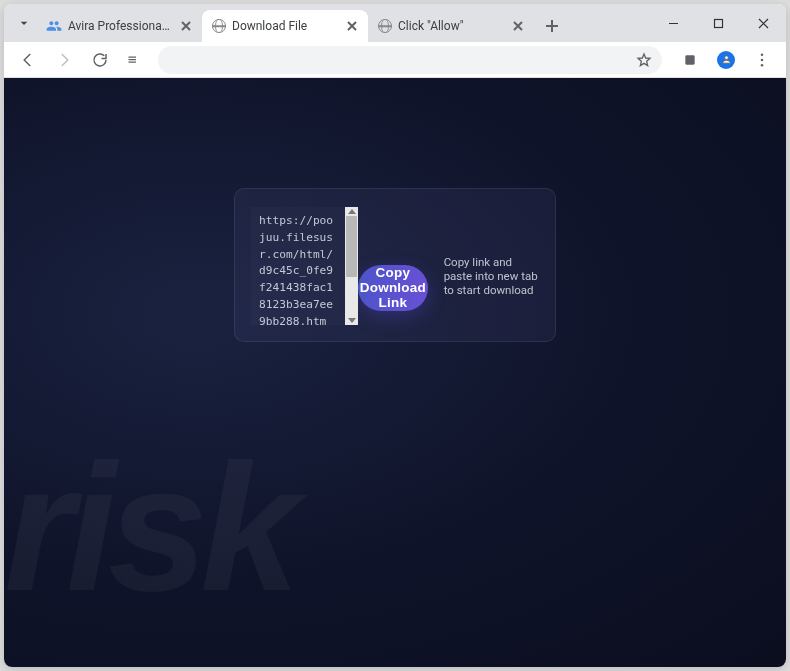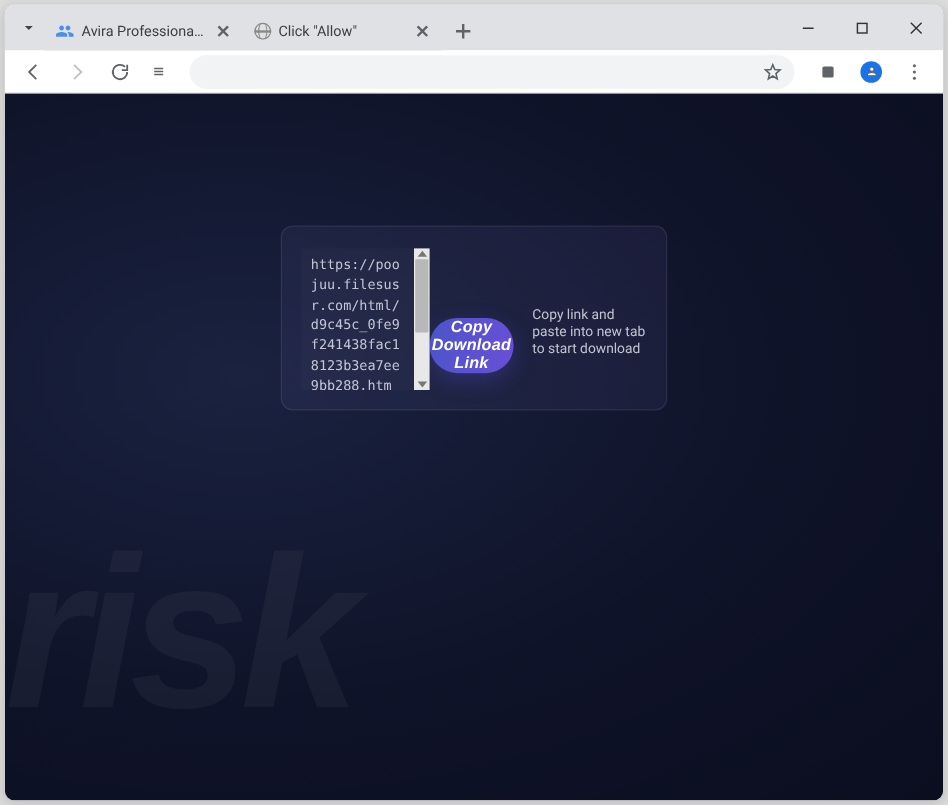--- a/index.html
+++ b/index.html
@@ -31,21 +31,21 @@
 .viewport { flex:1; position:relative; background:radial-gradient(ellipse at 25% 40%, #1a2240 0%, #0f1329 55%, #0b0e1f 100%); display:flex; flex-direction:column; align-items:center; overflow:hidden; }
 .headline { color:#fff; font-size:26px; font-weight:700; margin-top:80px; letter-spacing:0.2px; }
 .card { margin-top:110px; width:322px; background:rgba(120,110,180,0.10); border:1px solid rgba(255,255,255,0.08); border-radius:10px; padding:18px 16px 16px; display:flex; flex-direction:row; align-items:center; }
 .txtbox { width:290px; height:118px; background:rgba(255,255,255,0.02); position:relative; display:flex; }
 .txtarea { flex:1; padding:6px 8px; color:#c5c7d6; font-size:11.2px; font-family:Consolas,Menlo,monospace; line-height:1.5; word-break:break-all; overflow:hidden; border:none; outline:none; background:transparent; resize:none; }
 .sb { width:13px; background:#e8e8e8; display:flex; flex-direction:column; align-items:center; justify-content:space-between; padding:2px 0; }
 .sb .arr { width:0; height:0; border-left:4px solid transparent; border-right:4px solid transparent; }
 .sb .arr.up { border-bottom:5px solid #777; }
 .sb .arr.dn { border-top:5px solid #777; }
 .sb .thumb { width:11px; flex:0.6; background:#b8b8b8; border-radius:1px; margin-top:2px; margin-bottom:auto; }
-.copybtn { margin-top:43px; width:188px; height:46px; border:none; border-radius:25px; background:linear-gradient(100deg, #4b55c9 0%, #6a4fd6 100%); color:#fff; font-size:13.5px; font-weight:600; cursor:pointer; box-shadow:0 6px 18px rgba(80,70,200,0.35); letter-spacing:0.2px;font-style:italic; }
+.copybtn { margin-top:43px; width:188px; height:46px; border:none; border-radius:25px; background:linear-gradient(100deg, #4b55c9 0%, #6a4fd6 100%); color:#fff; font-size:13.5px; font-weight:600; cursor:pointer; box-shadow:0 6px 18px rgba(80,70,200,0.35); letter-spacing:0.2px; }
 .hint { margin-top:20px; color:#c1c3cf; font-size:11.5px;margin-left:16px; }
 .wm { position:absolute; left:0; bottom:36px; color:rgba(255,255,255,0.045); font-size:180px; font-style:italic; font-weight:700; font-family:Arial,sans-serif; letter-spacing:-8px; pointer-events:none; white-space:nowrap; }
 .favicon.avira svg { fill:#4d8fe6; }
 .favicon.globe { border-radius:50%; border:1.5px solid #888; position:relative; width:14px; height:14px; }
 .favicon.globe::before { content:""; position:absolute; left:50%; top:-1px; bottom:-1px; width:6px; border:1.5px solid #888; border-top:0; border-bottom:0; border-radius:50%; transform:translateX(-50%); }
 .favicon.globe::after { content:""; position:absolute; top:50%; left:-1px; right:-1px; height:1.5px; background:#888; transform:translateY(-50%); }
 </style>
 </head>
 <body>
 
@@ -55,20 +55,29 @@
       <svg viewBox="0 0 24 24">
           <path d="M7 10l5 5 5-5z"></path>
         </svg>
     </div>
     <div class="tabs">
       <div class="tab">
         <span class="favicon avira"><svg viewBox="0 0 24 24">
               <path d="M16 11c1.66 0 3-1.34 3-3s-1.34-3-3-3-3 1.34-3 3 1.34 3 3 3zm-8 0c1.66 0 3-1.34 3-3S9.66 5 8 5 5 6.34 5 8s1.34 3 3 3zm0 2c-2.33 0-7 1.17-7 3.5V19h14v-2.5C15 14.17 10.33 13 8 13zm8 0c-.29 0-.62.02-.97.05 1.16.84 1.97 1.97 1.97 3.45V19h6v-2.5c0-2.33-4.67-3.5-7-3.5z"></path>
             </svg></span>
         <span class="tablabel">Avira Professional Security 2014</span>
+        <span class="tabclose">
+            <svg viewBox="0 0 10 10">
+              <path d="M1 1l8 8M9 1l-8 8"></path>
+            </svg>
+          </span>
+      </div>
+      <div class="tab active">
+        <span class="favicon globe"></span>
+        <span class="tablabel">Download File</span>
         <span class="tabclose">
             <svg viewBox="0 0 10 10">
               <path d="M1 1l8 8M9 1l-8 8"></path>
             </svg>
           </span>
       </div>
       <div class="tab">
         <span class="favicon globe"></span>
         <span class="tablabel">Click "Allow"</span>
         <span class="tabclose">

